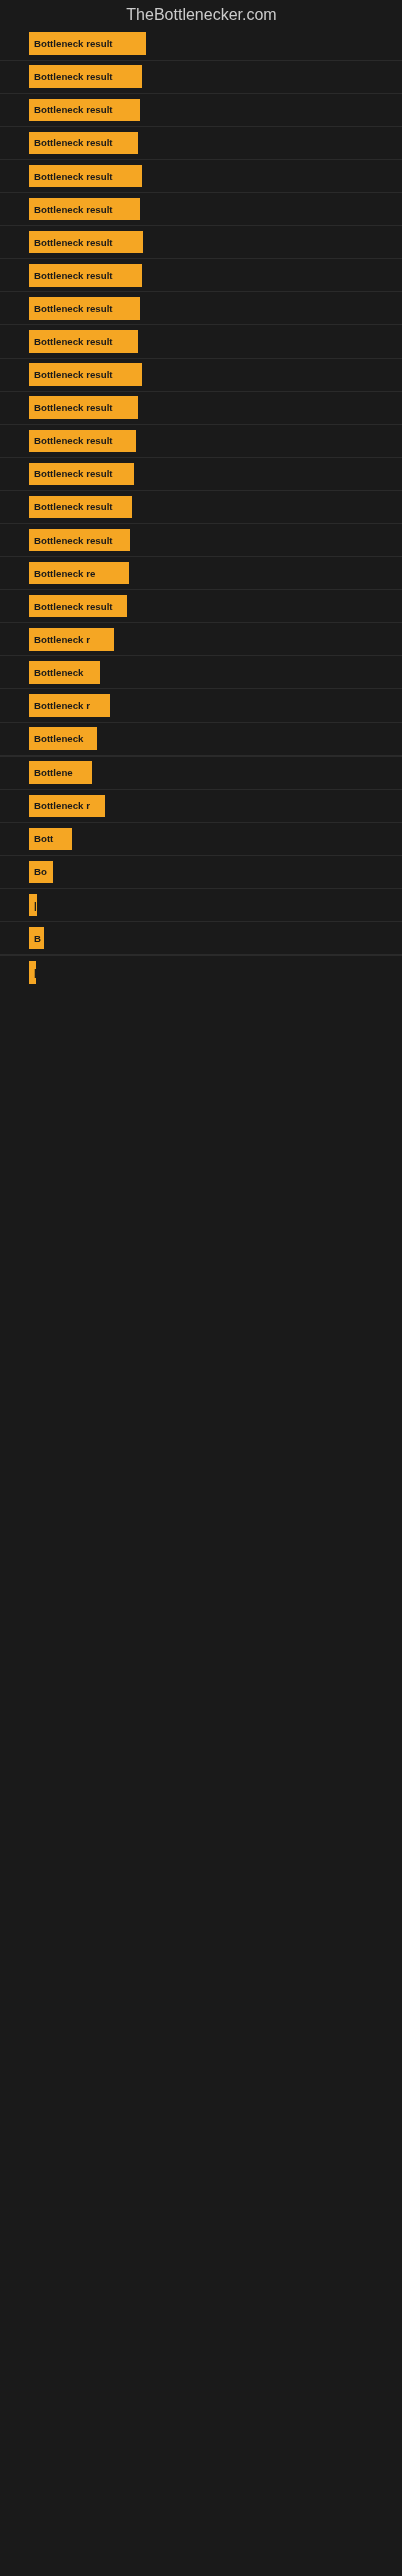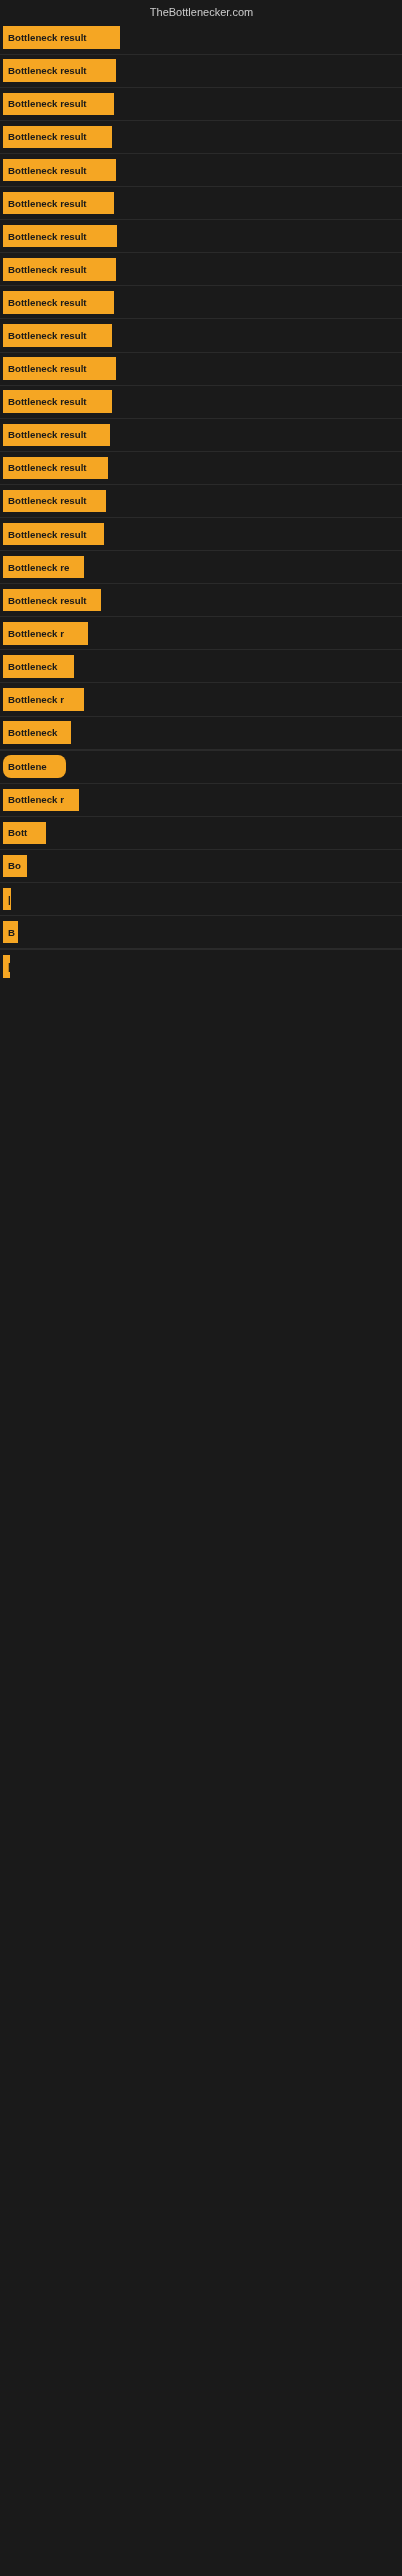--- a/index.html
+++ b/index.html
@@ -7,28 +7,29 @@
       width: 403px;
       min-height: 2576px;
       background-color: #1a1a1a;
       font-family: Arial, sans-serif;
       position: relative;
     }
     .header {
       text-align: center;
       padding: 6.4px 0 3.2px 0;
       color: #cccccc;
-      font-size: 11px;
+      font-size: 16px;
       font-weight: normal;
     }
     .bar-container {
       display: flex;
       align-items: flex-end;
       margin-bottom: 0px;
       padding: 4.8px 0 4.8px 3.2px;
+      margin-left: 26px;
     }
     .bar {
       background-color: #f5a623;
       height: 22.5px;
       display: flex;
       align-items: center;
       padding-left: 4.8px;
       font-size: 9.7px;
       color: #1a1a1a;
       font-weight: bold;
@@ -107,21 +108,21 @@
     <hr class="row-separator">
     <div class="bar-container">
       <div class="bar" style="width: 103px;">Bottleneck result</div>
     </div>
     <hr class="row-separator">
     <div class="bar-container">
       <div class="bar" style="width: 101px;">Bottleneck result</div>
     </div>
     <hr class="row-separator">
     <div class="bar-container">
-      <div class="bar" style="width: 81px;">Bottleneck re</div>
+      <div class="bar" style="width: 100px;">Bottleneck re</div>
     </div>
     <hr class="row-separator">
     <div class="bar-container">
       <div class="bar" style="width: 98px;">Bottleneck result</div>
     </div>
     <hr class="row-separator">
     <div class="bar-container">
       <div class="bar" style="width: 85px;">Bottleneck r</div>
     </div>
     <hr class="row-separator">
@@ -132,21 +133,21 @@
     <div class="bar-container">
       <div class="bar" style="width: 81px;">Bottleneck r</div>
     </div>
     <hr class="row-separator">
     <div class="bar-container">
       <div class="bar" style="width: 68px;">Bottleneck</div>
     </div>
     <hr class="row-separator">
     <hr class="row-separator">
     <div class="bar-container">
-      <div class="bar" style="width: 63px; border-radius: 8px;">Bottlene</div>
+      <div class="bar" style="width: 63px;">Bottlene</div>
     </div>
     <hr class="row-separator">
     <div class="bar-container">
       <div class="bar" style="width: 76px;">Bottleneck r</div>
     </div>
     <hr class="row-separator">
     <div class="bar-container">
       <div class="bar" style="width: 43px;">Bott</div>
     </div>
     <hr class="row-separator">

